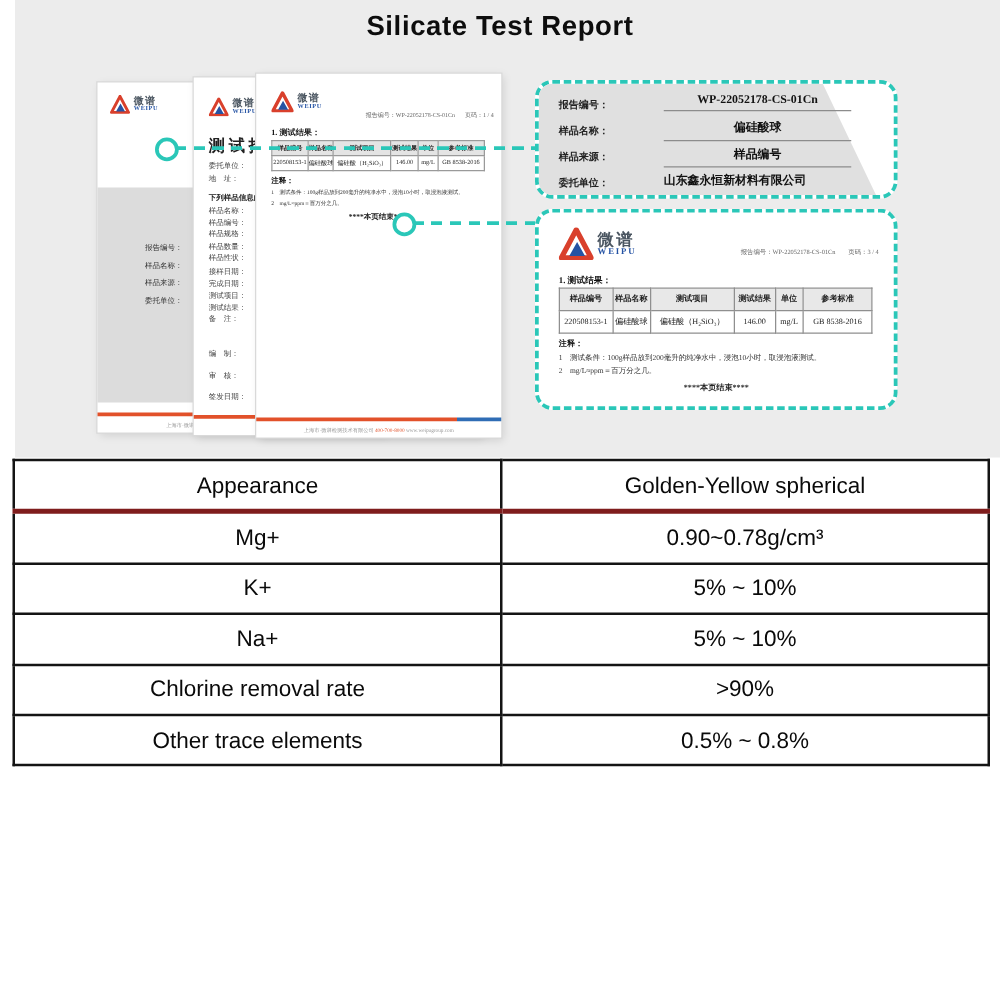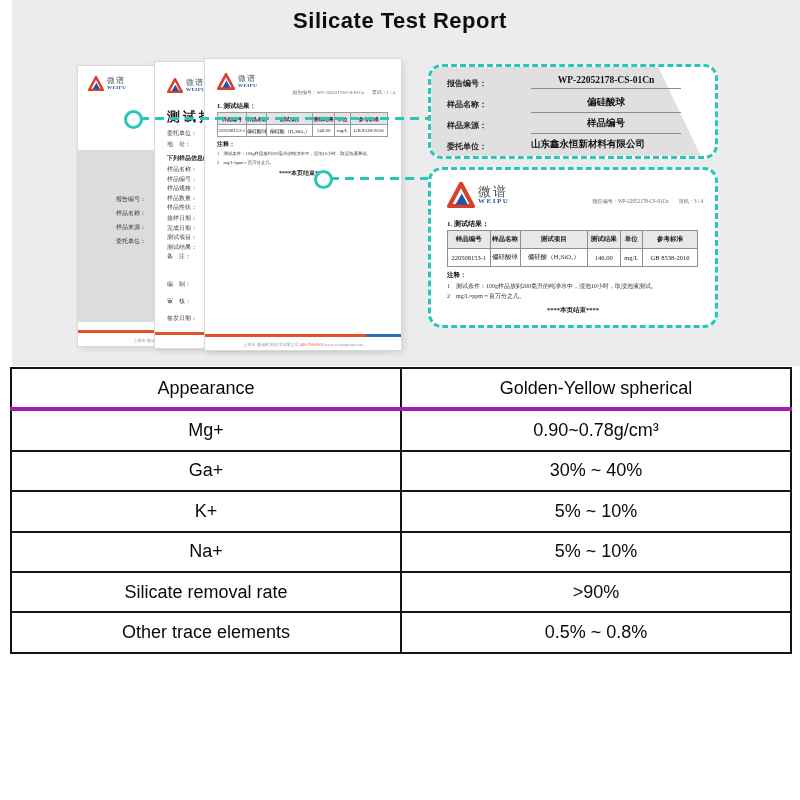--- a/index.html
+++ b/index.html
@@ -12,21 +12,21 @@
   
   .page{position:absolute;background:#fff;box-shadow:0 0 0 1px #d9d9d9,2px 2px 7px rgba(0,0,0,.13);}
   .page1{left:78px;top:66px;width:230px;height:280px;z-index:1;}
   .page2{left:155px;top:62px;width:230px;height:286px;z-index:2;}
   .page3{left:205px;top:59px;width:196px;height:291px;z-index:3;}
   .docfont{font-family:"Liberation Serif","DejaVu Serif",serif;}
 
   .logo{position:absolute;display:flex;align-items:center;gap:3px;}
   .logo-mark{display:block;}
   .logo-txt{display:flex;flex-direction:column;line-height:1;}
-  .logo-cn{font-weight:normal;color:#4a5560;font-family:"Liberation Serif",serif;letter-spacing:1px;}
+  .logo-cn{font-weight:bold;color:#4a5560;font-family:"Liberation Serif",serif;letter-spacing:1px;}
   .logo-en{font-weight:bold;color:#2553a4;letter-spacing:.5px;}
   .logo-sm .logo-cn{font-size:8px;} .logo-sm .logo-en{font-size:5px;}
   .logo-lg .logo-cn{font-size:13px;letter-spacing:2px;} .logo-lg .logo-en{font-size:7px;letter-spacing:1.5px;}
 
   .gray-block{position:absolute;left:0;right:0;top:84px;height:172px;background:#dcdcdc;}
   .p1-labels{position:absolute;top:126px;left:0;width:68px;text-align:right;
        font-size:6px;line-height:14px;color:#333;}
   .footline{position:absolute;left:0;right:0;bottom:13px;height:3px;background:#e2512a;}
   .footline.two-tone{background:linear-gradient(90deg,#e2512a 0 82%,#2f6db5 82% 100%);}
   .page-footer{position:absolute;bottom:2px;left:0;width:100%;text-align:center;font-size:6px;
@@ -91,21 +91,21 @@
   .conn-circle{position:absolute;width:13px;height:13px;border:3px solid #2ac7b8;border-radius:50%;
        background:#fff;z-index:6;}
   .circle1{left:124px;top:110px;}
   .circle2{left:314px;top:170px;}
 
   
   .spec-table{position:absolute;left:10px;top:367px;width:782px;border-collapse:collapse;
        table-layout:fixed;background:#fff;}
   .spec-table td{border:2px solid #141414;height:36.4px;text-align:center;vertical-align:middle;
        font-size:18px;color:#0a0a0a;}
-  .spec-table tr.first td{border-bottom:4px solid #a21caf;}
+  .spec-table tr.first td{border-bottom:4px solid #7f1d1d;}
 </style>
 </head>
 <body>
 
 <div class="bg-panel"></div>
 
 <div class="main-title">Silicate Test Report</div>
 
 <div>
 
@@ -317,33 +317,29 @@
   <tbody>
       <tr class="first">
     <td>Appearance</td>
     <td>Golden-Yellow spherical</td>
   </tr>
   <tr>
     <td>Mg+</td>
     <td>0.90~0.78g/cm³</td>
   </tr>
   <tr>
-    <td>Ga+</td>
-    <td>30% ~ 40%</td>
-  </tr>
-  <tr>
     <td>K+</td>
     <td>5% ~ 10%</td>
   </tr>
   <tr>
     <td>Na+</td>
     <td>5% ~ 10%</td>
   </tr>
   <tr>
-    <td>Silicate removal rate</td>
+    <td>Chlorine removal rate</td>
     <td>&gt;90%</td>
   </tr>
   <tr>
     <td>Other trace elements</td>
     <td>0.5% ~ 0.8%</td>
   </tr>
 </tbody>
   </table>
 
 </body></html>

